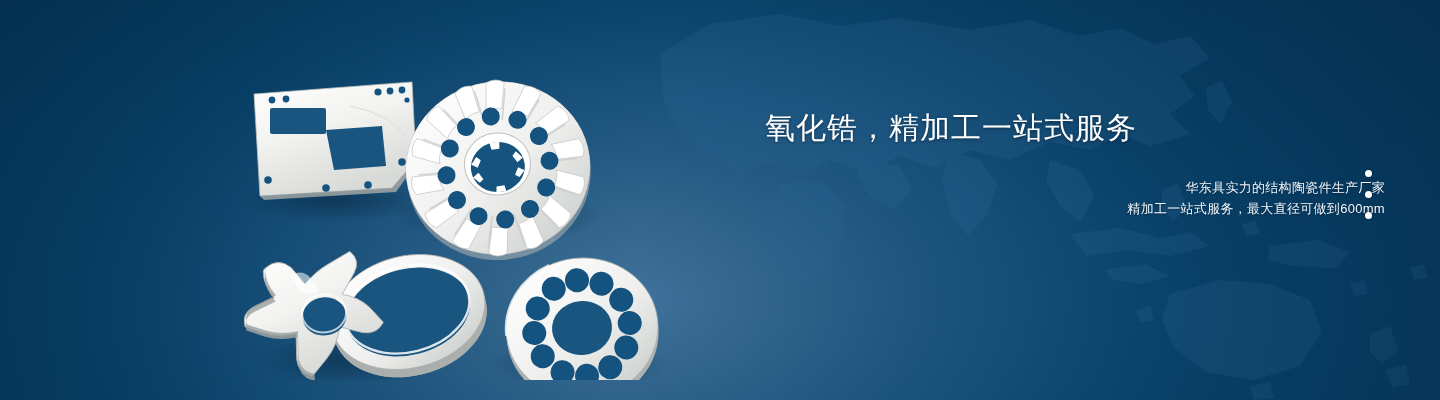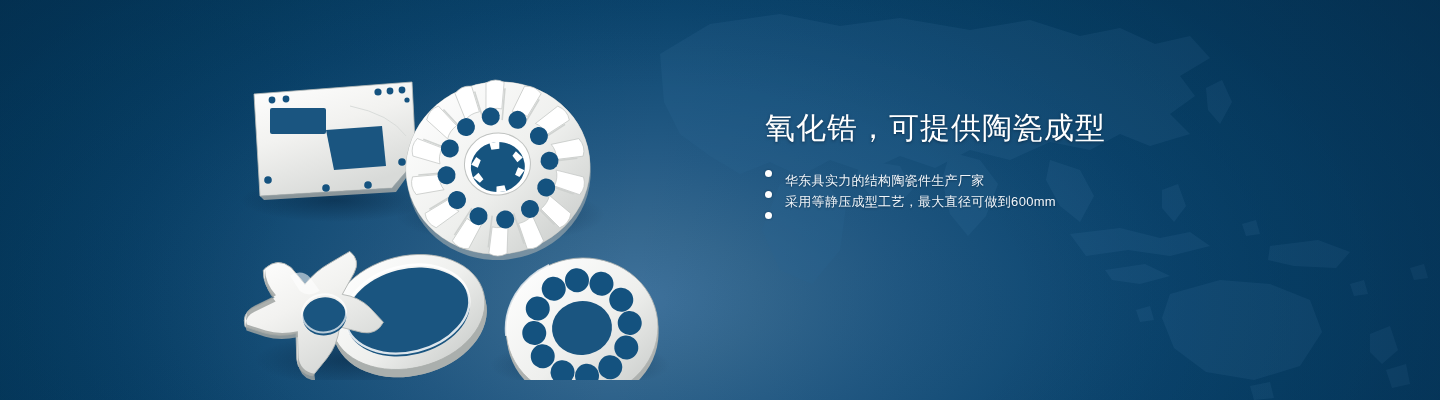--- a/index.html
+++ b/index.html
@@ -93,23 +93,24 @@
     text-shadow: 0 1px 3px rgba(0,20,40,0.55);
     white-space: nowrap;
   }
   .bullets {
     list-style: none;
     margin: 22px 0 0 0;
     padding: 0;
   }
   .bullet-row {
     display: flex;
-    align-items: flex-start;
+    align-items: flex-end;
     height: 21px;
     margin-bottom: 0px;
+    flex-direction: column;
   }
   .bullet-dot {
     flex: 0 0 auto;
     width: 7px;
     height: 7px;
     border-radius: 50%;
     background: #ffffff;
     margin-right: 13px;
     box-shadow: 0 0 2px rgba(0,25,50,0.5);
   }
@@ -340,30 +341,30 @@
           <circle cx="-42" cy="-24" r="12"></circle>
           <circle cx="-24" cy="-42" r="12"></circle>
         </g>
 
         <path d="M-76,0 a76,70 0 0,1 50,-66" fill="none" stroke="#ffffff" stroke-width="2.6" opacity="0.75"></path>
       </g>
     </svg>
   </div>
 
   <div class="copy">
-    <h1 class="headline">氧化锆，可提供陶瓷成型</h1>
+    <h1 class="headline">氧化锆，精加工一站式服务</h1>
 
     <ul class="bullets">
       <li class="bullet-row">
         <span class="bullet-dot"></span>
         <span class="bullet-text">华东具实力的结构陶瓷件生产厂家</span>
       </li>
       <li class="bullet-row">
         <span class="bullet-dot"></span>
-        <span class="bullet-text">采用等静压成型工艺，最大直径可做到600mm</span>
+        <span class="bullet-text">精加工一站式服务，最大直径可做到600mm</span>
       </li>
       <li class="bullet-row">
         <span class="bullet-dot"></span>
       </li>
     </ul>
   </div>
 
 </div>
 
 </body></html>

